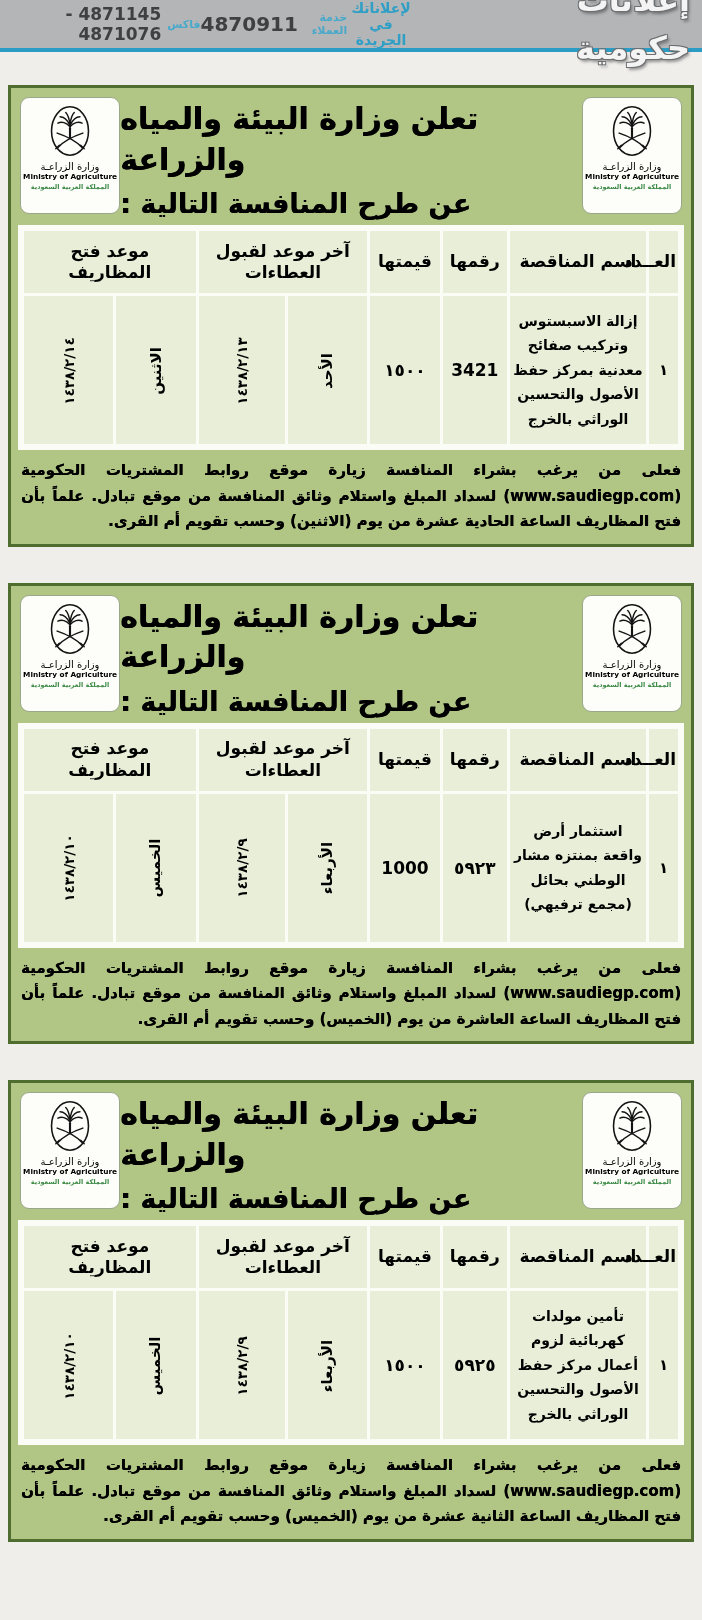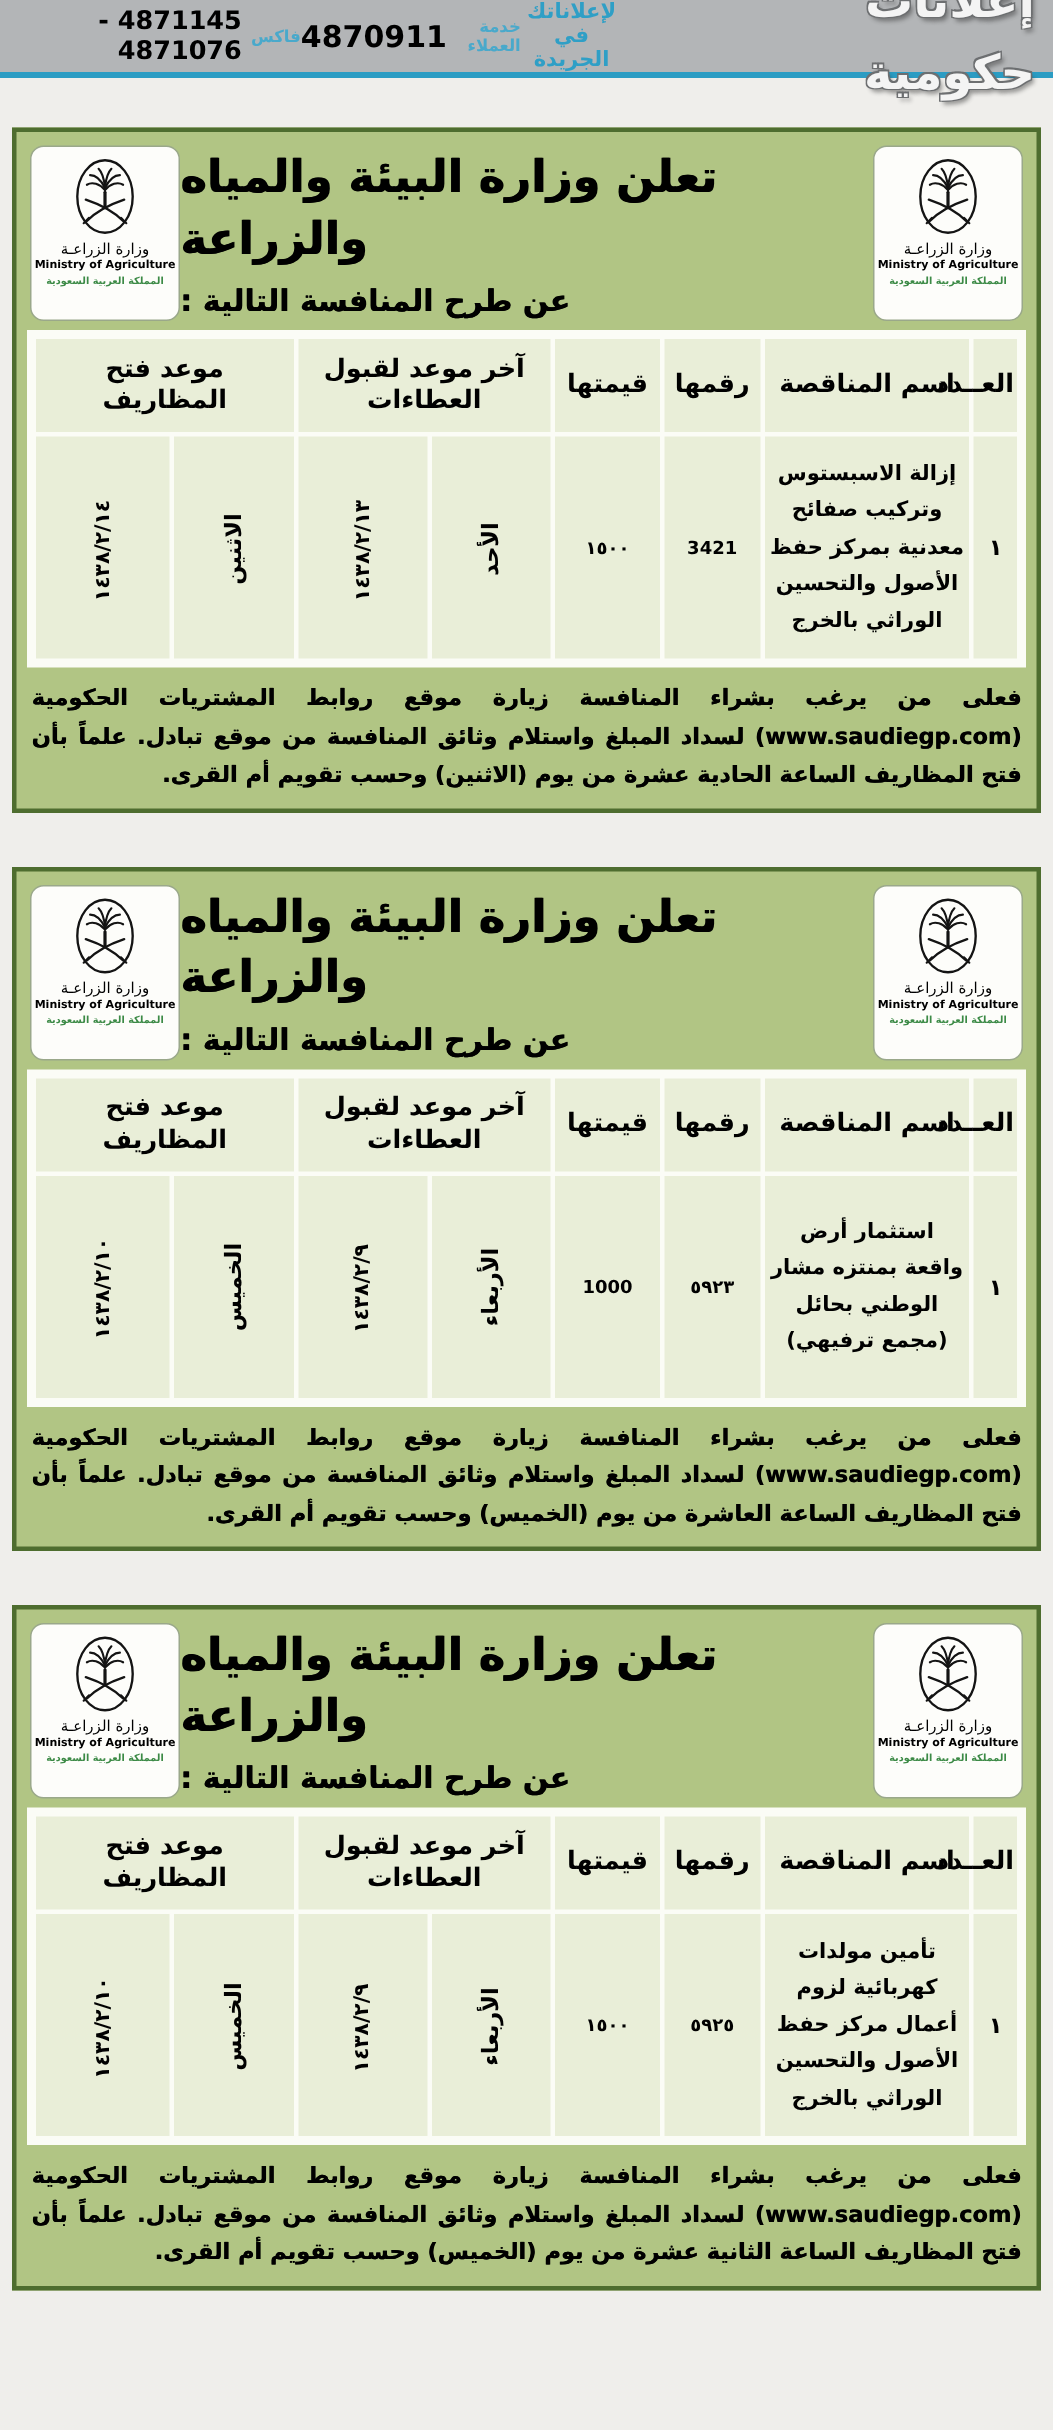--- a/index.html
+++ b/index.html
@@ -21,39 +21,39 @@
     letter-spacing:1px;
     text-shadow:-1px -1px 0 #6d6f71, 1px -1px 0 #6d6f71, -1px 1px 0 #6d6f71,
                  1px 1px 0 #6d6f71, 2px 3px 3px rgba(40,40,40,.45);
   }
   .tb-tagline {
     color:#2f9fc6; font-weight:bold; font-size:14px; line-height:1.15;
     text-align:center; margin-right:70px;
   }
   .tb-contact { display:flex; direction:rtl; align-items:center; gap:6px; }
   .tb-lbl { color:#49a9cb; font-size:11px; font-weight:bold; }
-  .tb-num { color:#000000; font-weight:bold; font-size:20px; font-family:"DejaVu Sans", sans-serif; }
+  .tb-num { color:#404040; font-weight:bold; font-size:20px; font-family:"DejaVu Sans", sans-serif; }
   .tb-num.fax { font-size:17px; }
   .blue-rule { height:4px; background:#2b9cc3; }
 
   
   .block {
     direction:rtl;
     margin:33px 8px 0 8px;
     border:3px solid #4e6d2f;
     background:#b1c584;
     padding:5px 7px 7px 7px;
   }
   .blk-head { display:flex; direction:rtl; align-items:flex-start; padding:4px 2px 2px; }
   .blk-titles { flex:1; text-align:left; padding-top:2px; }
   .blk-title {
     font-size:30px; font-weight:bold; line-height:1.35;
     text-shadow:.6px 0 #000;
   }
-  .blk-subtitle { font-size:20px; font-weight:bold; margin-top:8px; text-shadow:.4px 0 #000; }
+  .blk-subtitle { font-size:27px; font-weight:bold; margin-top:8px; text-shadow:.4px 0 #000; }
 
   .logo-card {
     width:100px; height:117px; background:#fdfdfa;
     border:1px solid #9aa88a; border-radius:9px;
     display:flex; flex-direction:column; align-items:center;
     padding-top:6px; flex:0 0 auto;
   }
   .emblem { width:44px; height:54px; }
   .logo-ar { font-size:10px; font-weight:normal; margin-top:3px; }
   .logo-en { font-size:8px; font-weight:bold; transform:scale(.92); white-space:nowrap; }
@@ -68,21 +68,21 @@
   }
   table.tenders th, table.tenders td {
     background:#e9eed8; vertical-align:middle; text-align:center;
     font-weight:bold; padding:2px;
   }
   table.tenders th { height:62px; font-size:17px; line-height:1.25; }
   th.h-count { font-size:9px; }
   th.h-deadline { font-size:15px; }
   td.c-count { font-size:15px; }
   td.c-name  { font-size:14px; line-height:1.75; padding:6px 4px; }
-  td.c-num   { font-size:12px; }
+  td.c-num   { font-size:17px; }
   td.data-cell { height:148px; }
   .rot {
     display:inline-block; transform:rotate(-90deg);
     white-space:nowrap; font-weight:bold;
   }
   .rot.day  { font-size:15px; }
   .rot.date { font-size:13.5px; letter-spacing:.5px; }
 
   
   .blk-footer {

